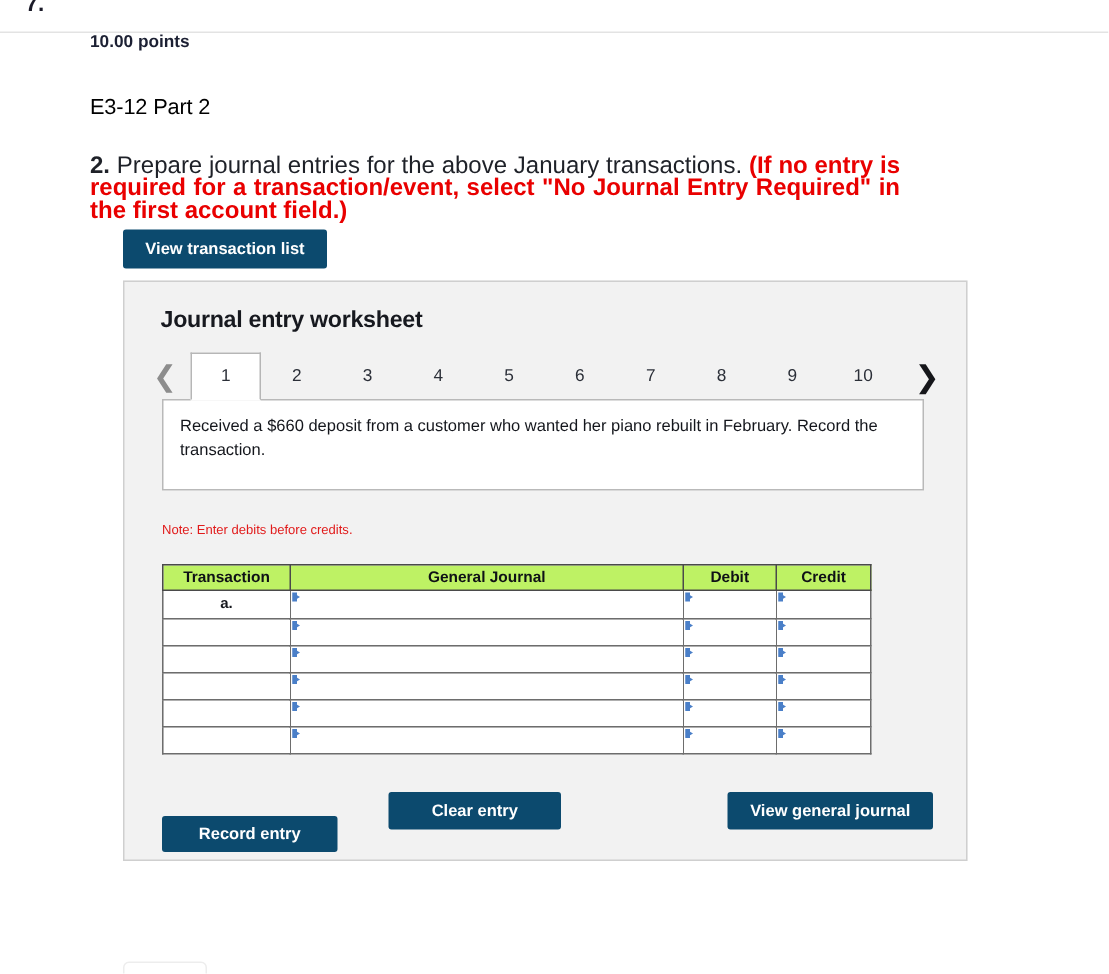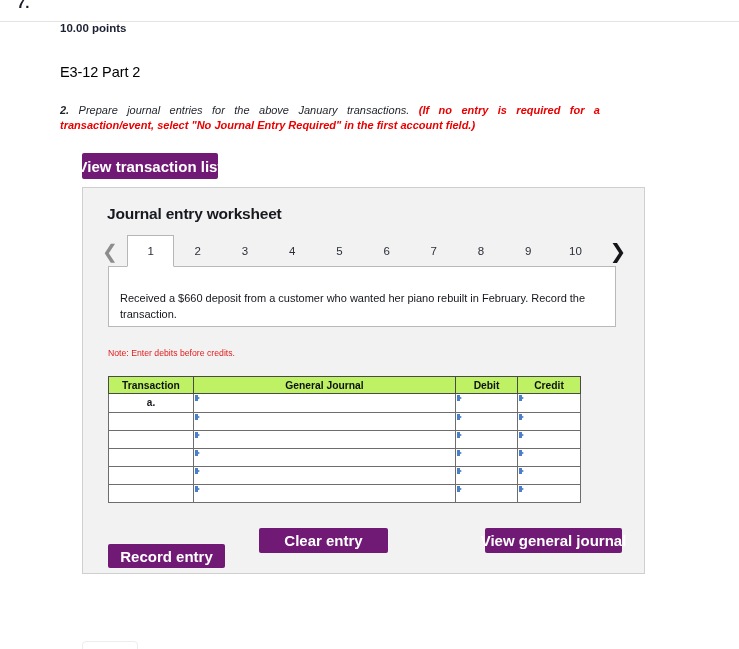--- a/index.html
+++ b/index.html
@@ -28,32 +28,31 @@
   }
 
   
   .part-title {
     position: absolute; left: 60px; top: 64px;
     font-size: 14.5px; font-weight: normal; color: #000000;
     letter-spacing: -0.1px;
   }
   .prompt {
     position: absolute; left: 60px; top: 103px; width: 540px;
-    font-size: 11px; line-height: 15px; color: #1e2128;
+    font-size: 16px; line-height: 15px; color: #1e2128;
     text-align: justify;
-    font-style: italic;
   }
   .prompt .pnum { font-weight: bold; }
   .prompt .red { color: #e90000; font-weight: bold; }
 
   
   .btn {
     display: inline-flex; align-items: center; justify-content: center;
-    background: #701a75; color: #ffffff;
-    font-size: 15px; font-weight: bold;
+    background: #0c4a6e; color: #ffffff;
+    font-size: 11px; font-weight: bold;
     border: none; border-radius: 2px;
     cursor: pointer; white-space: nowrap;
     font-family: "Liberation Sans", sans-serif;
   }
   .btn-view-list {
     position: absolute; left: 82px; top: 153px;
     width: 136px; height: 26px;
   }
 
   
@@ -103,21 +102,21 @@
     border-bottom: 1px solid #ffffff;
     z-index: 3;
   }
 
   
   .descbox {
     position: absolute; left: 25px; top: 78px;
     width: 508px; height: 61px;
     background: #ffffff;
     border: 1px solid #b9b9b9;
-    padding: 23px 11px 0 11px;
+    padding: 9px 11px 0 11px;
     font-size: 11px; line-height: 16px; color: #14161c;
   }
   .note {
     position: absolute; left: 25px; top: 160px;
     font-size: 8.7px; color: #e11b1b;
   }
 
   
   .jtable {
     position: absolute; left: 25px; top: 188px;
@@ -158,21 +157,21 @@
   }
   .marker::after {
     content: ""; position: absolute;
     left: -5px; top: -3px;
     width: 3px; height: 6px;
     background: #4a7fc8;
   }
 
   
   .btn-record   { position: absolute; left: 25px;  top: 356px; width: 117px; height: 24px; }
-  .btn-clear    { position: absolute; left: 176px; top: 340px; width: 129px; height: 25px; }
+  .btn-clear    { position: absolute; left: 176px; top: 340px; width: 115px; height: 25px; }
   .btn-viewgj   { position: absolute; left: 402px; top: 340px; width: 137px; height: 25px; }
 
   
   .bottom-stub {
     position: absolute; left: 82px; top: 641px;
     width: 56px; height: 18px;
     border: 1px solid #ededed; border-radius: 4px;
     background: #ffffff;
   }
 </style>

